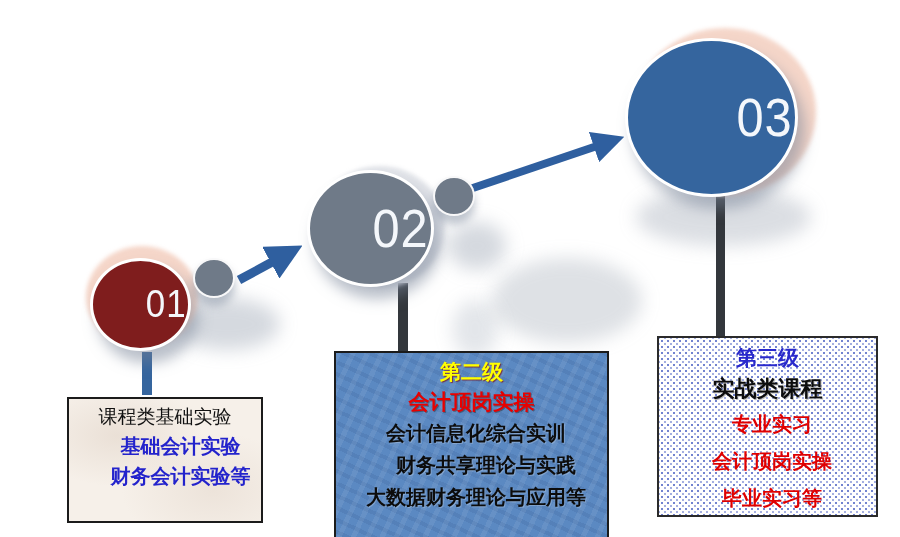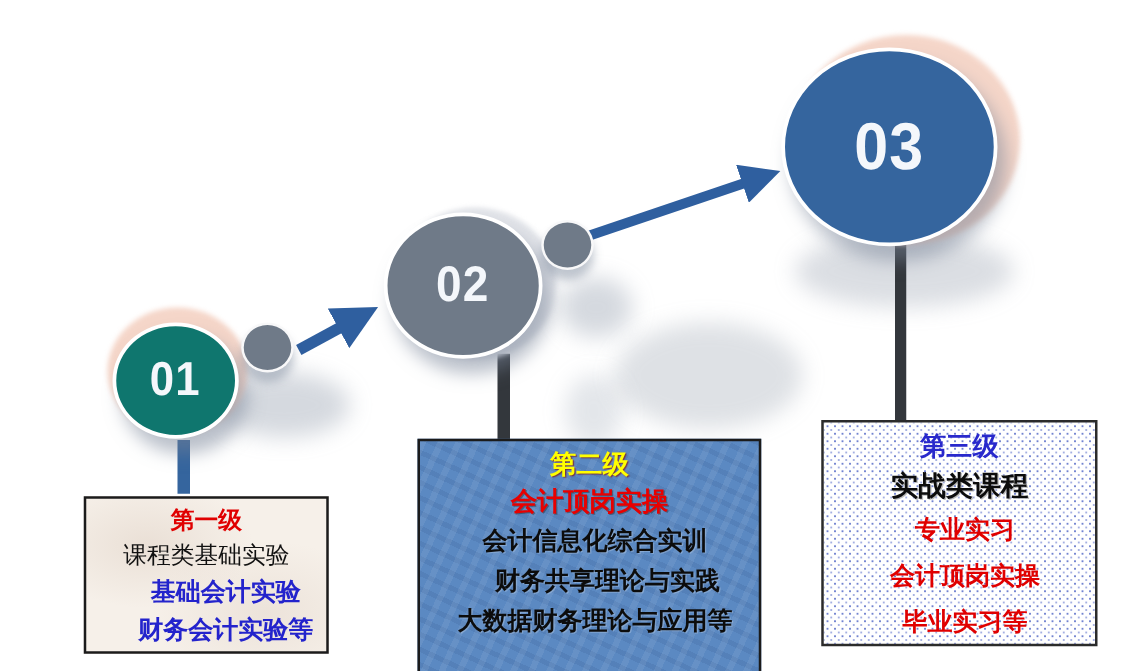--- a/index.html
+++ b/index.html
@@ -15,26 +15,25 @@
   .blob.d{left:636px;top:188px;width:175px;height:58px;background:rgba(116,129,148,.26);}
   .blob.e{left:452px;top:300px;width:46px;height:58px;background:rgba(116,129,148,.20);}
 
   
   .halo{position:absolute;border-radius:50%;filter:blur(2px);}
   .halo.pink1{left:86px;top:246px;width:112px;height:102px;background:#F5D6C9;}
   .halo.gray2{left:315px;top:166px;width:130px;height:122px;background:#E2E4E9;}
   .halo.pink3{left:634px;top:28px;width:182px;height:168px;background:#F5D6C9;}
   .circle{
     position:absolute;border-radius:50%;border:3px solid #fff;
-    display:flex;align-items:center;justify-content:center;color:#fff;
+    display:flex;align-items:center;justify-content:flex-end;color:#fff;
     box-shadow:7px 12px 14px rgba(118,130,150,.50);
-    font-weight:bold;
   }
   .circle.c1{left:90px;top:258px;width:95px;height:87px;font-size:38px;}
-  .circle.c2{left:307px;top:170px;width:121px;height:111px;font-size:40px;}
+  .circle.c2{left:307px;top:170px;width:121px;height:111px;font-size:53px;}
   .circle.c3{left:625px;top:38px;width:167px;height:153px;font-size:53px;}
   .circle .num{letter-spacing:1px;transform:scaleX(.92);color:#f4f7fb;}
 
   
   .cdot{
     position:absolute;border-radius:50%;border:2px solid rgba(255,255,255,.95);
     box-shadow:0 8px 8px rgba(118,130,150,.45);
   }
   .cdot.d1{left:193px;top:258px;width:38px;height:36px;}
   .cdot.d2{left:433px;top:176px;width:38px;height:36px;}
@@ -100,35 +99,34 @@
   <svg class="arrows" width="900" height="537" viewBox="0 0 900 537">
     <defs>
       <marker id="ah" viewBox="0 0 4 4" markerWidth="4" markerHeight="4" refX="0.4" refY="2" orient="auto" markerUnits="strokeWidth">
         <path d="M0,0 L4,2 L0,4 Z" fill="#2F5F9F"></path>
       </marker>
     </defs>
     <line x1="239" y1="280" x2="274" y2="261" stroke="#2F5F9F" stroke-width="9" marker-end="url(#ah)"></line>
     <line x1="464" y1="191" x2="597" y2="146" stroke="#2F5F9F" stroke-width="8" marker-end="url(#ah)"></line>
   </svg>
 
-  <div class="circle c1" style="background-color: #0f766e;">
+  <div class="circle c1" style="background-color: #7f1d1d;">
     <span class="num">01</span>
   </div>
   <div class="circle c2" style="background-color: rgb(111, 122, 136);">
     <span class="num">02</span>
   </div>
   <div class="circle c3" style="background-color: rgb(53, 101, 158);">
     <span class="num">03</span>
   </div>
 
   <div class="cdot d1" style="background-color: rgb(111, 122, 136);"></div>
   <div class="cdot d2" style="background-color: rgb(111, 122, 136);"></div>
 
   <div class="lbox b1">
-    <div class="t" style="color: rgb(224, 0, 0);">第一级</div>
     <div class="sub" style="color: rgb(17, 17, 17);">课程类基础实验</div>
     <div class="body">
       <div style="color: rgb(35, 35, 204);">基础会计实验</div>
       <div style="color: rgb(35, 35, 204);">财务会计实验等</div>
     </div>
   </div>
 
   <div class="lbox b2">
     <div class="t" style="color: rgb(255, 255, 0);">第二级</div>
     <div class="sub" style="color: rgb(232, 0, 0);">会计顶岗实操</div>

